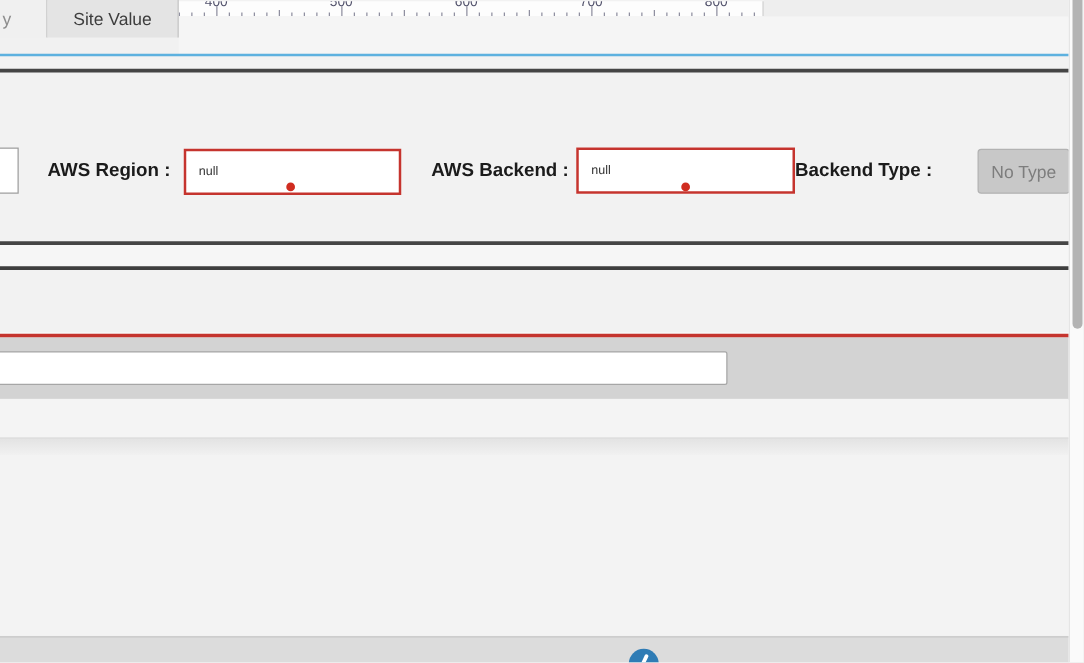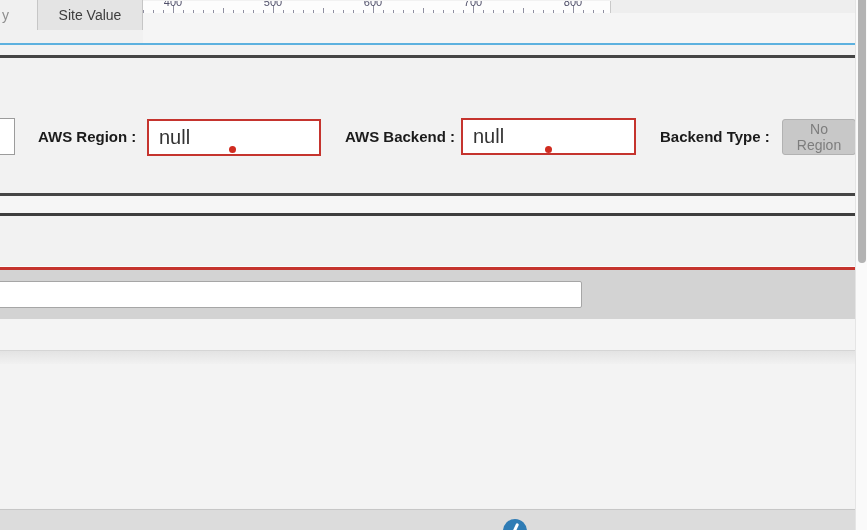--- a/index.html
+++ b/index.html
@@ -33,21 +33,21 @@
   .dark3{top:213px;height:3px;background:#3e3e3e;}
   .white-hairline{top:265.5px;height:1.5px;background:#fcfcfc;}
   .redline{top:267px;height:2.5px;background:var(--error-red,#c5342e);}
 
   
   .field-label{position:absolute;top:118px;height:37px;line-height:37px;font-weight:bold;
          font-size:15px;color:var(--label-text,#1b1b1b);white-space:nowrap;}
   .cut-input{position:absolute;left:-9px;top:118px;width:24px;height:37px;background:#fff;
          border:1px solid #9c9c9c;box-sizing:border-box;}
   .err-input{position:absolute;background:#fff;border:2px solid var(--error-red,#c5342e);
-         box-sizing:border-box;font-size:20px;color:var(--input-text,#333);padding:0 0 0 10px;
+         box-sizing:border-box;font-size:10px;color:var(--input-text,#333);padding:0 0 0 10px;
          outline:none;font-family:inherit;}
   .err-dot{position:absolute;width:7px;height:7px;border-radius:50%;background:var(--dot-red,#d02c20);}
   .disabled-btn{position:absolute;left:782px;top:119px;width:74px;height:36px;background:var(--disabled-bg,#c8c8c8);
          border:1px solid var(--disabled-border,#b2b2b2);border-radius:3px;color:var(--disabled-text,#7d7d7d);
          font-size:14px;font-family:inherit;text-align:center;}
 
   
   .gray-band{position:absolute;left:0;top:269.5px;width:855px;height:49px;background:var(--band-gray,#d3d3d3);
          border-bottom:1px solid #c4c4c4;box-sizing:content-box;}
   .wide-input{position:absolute;left:-20px;top:281px;width:602px;height:27px;background:#fff;
@@ -162,22 +162,22 @@
   <input class="cut-input" type="text" style="">
 
   <div class="field-label" style="left:38px;">AWS Region :</div>
   <input class="err-input" style="left: 147px; top: 119px; width: 174px; height: 37px;" type="text" value="null">
   <div class="err-dot" style="left:229px;top:146px;"></div>
 
   <div class="field-label" style="left:345px;">AWS Backend :</div>
   <input class="err-input" style="left: 461px; top: 118px; width: 175px; height: 37px;" type="text" value="null">
   <div class="err-dot" style="left:545px;top:146px;"></div>
 
-  <div class="field-label" style="left:660px;">Backend Type :</div>
-  <button class="disabled-btn">No Region</button>
+  <div class="field-label" style="left:636px;">Backend Type :</div>
+  <button class="disabled-btn">No Type</button>
 
   <div class="hline dark2"></div>
   <div class="hline liteband"></div>
   <div class="hline dark3"></div>
 
   <div class="hline white-hairline"></div>
   <div class="hline redline"></div>
   <div class="gray-band"></div>
   <input class="wide-input" type="text" value="" style="">
 

